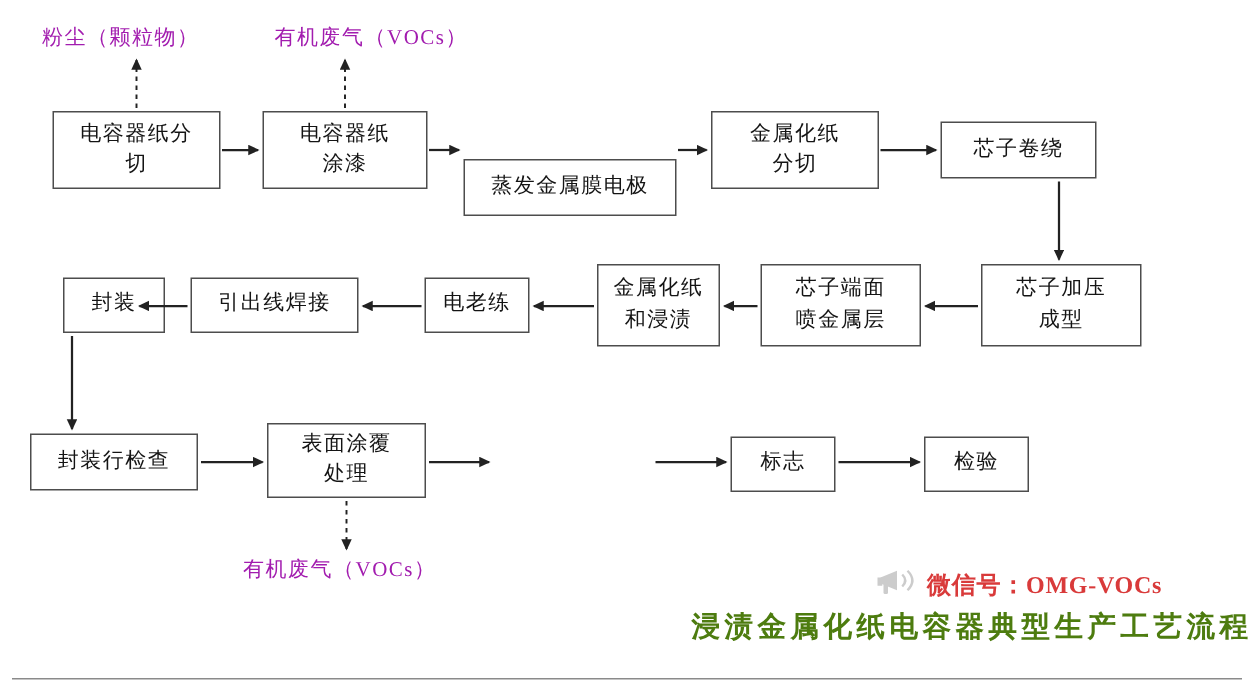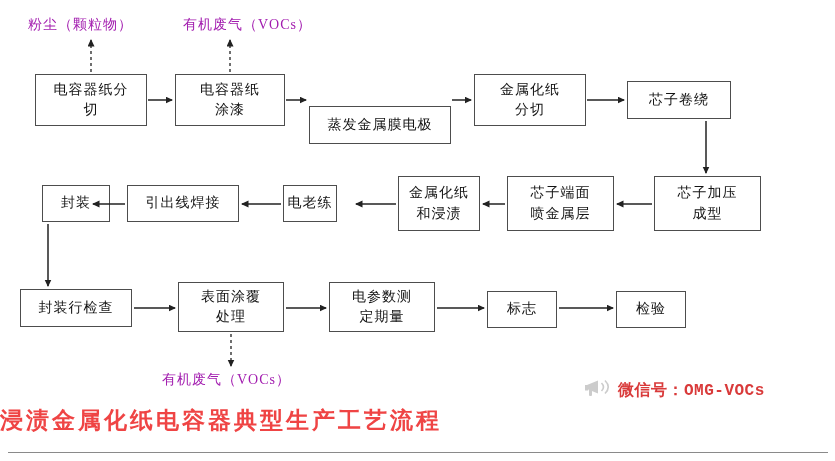--- a/index.html
+++ b/index.html
@@ -39,34 +39,34 @@
     left: 0; top: 0;
     width: 835px; height: 461px;
     pointer-events: none;
   }
   .flow-line { stroke: #222222; stroke-width: 1.5; }
   .dash-line { stroke: #222222; stroke-width: 1.3; stroke-dasharray: 3 3; }
   #title {
     position: absolute;
     left: 0; right: 0;
     top: 405px;
-    text-align: left;
+    text-align: right;
     font-weight: bold;
-    font-size: 23px;
+    font-size: 19px;
     letter-spacing: 3px;
-    color: #ef4444;
+    color: #4d7c0f;
   }
   #watermark {
     position: absolute;
     left: 582px;
     top: 375px;
     display: flex;
     align-items: center;
     gap: 4px;
-    font-family: Liberation Mono, monospace;
+    font-family: Liberation Serif, serif;
   }
   #watermark .wm-text {
     font-size: 16px;
     font-weight: bold;
     letter-spacing: 0.5px;
   }
   #divider {
     position: absolute;
     left: 8px;
     top: 452px;
@@ -91,29 +91,27 @@
   <div class="box" style="left:474px; top:74px; width:112px; height:52px;">金属化纸
 分切</div>
   <div class="box" style="left:627px; top:81px; width:104px; height:38px;">芯子卷绕</div>
 
   <div class="box" style="left:654px; top:176px; width:107px; height:55px;">芯子加压
 成型</div>
   <div class="box" style="left:507px; top:176px; width:107px; height:55px;">芯子端面
 喷金属层</div>
   <div class="box" style="left:398px; top:176px; width:82px; height:55px;">金属化纸
 和浸渍</div>
-  <div class="box" style="left:283px; top:185px; width:54px; height:37px;">电老练</div>
+  <div class="box" style="left:283px; top:185px; width:70px; height:37px;">电老练</div>
   <div class="box" style="left:127px; top:185px; width:112px; height:37px;font-family:Liberation Serif, serif;">引出线焊接</div>
   <div class="box" style="left:22px; top:185px; width:68px; height:37px;margin-left:20px;">封装</div>
 
   <div class="box" style="left:20px; top:289px; width:112px; height:38px;">封装行检查</div>
   <div class="box" style="left:178px; top:282px; width:106px; height:50px;">表面涂覆
 处理</div>
-  <div class="box" style="left:329px; top:282px; width:106px; height:50px;">电参数测
-定期量</div>
   <div class="box" style="left:487px; top:291px; width:70px; height:37px;">标志</div>
   <div class="box" style="left:616px; top:291px; width:70px; height:37px;">检验</div>
 
   <div class="floating-label" style="left:162px; top:371px;">有机废气（VOCs）</div>
 
   <svg id="arrows" xmlns="http://www.w3.org/2000/svg">
     <defs>
       <marker id="ah" markerWidth="9" markerHeight="8" refX="6.5" refY="3.5" orient="auto" markerUnits="userSpaceOnUse">
         <path d="M0,0 L7.5,3.5 L0,7 z" fill="#222222"></path>
       </marker>

